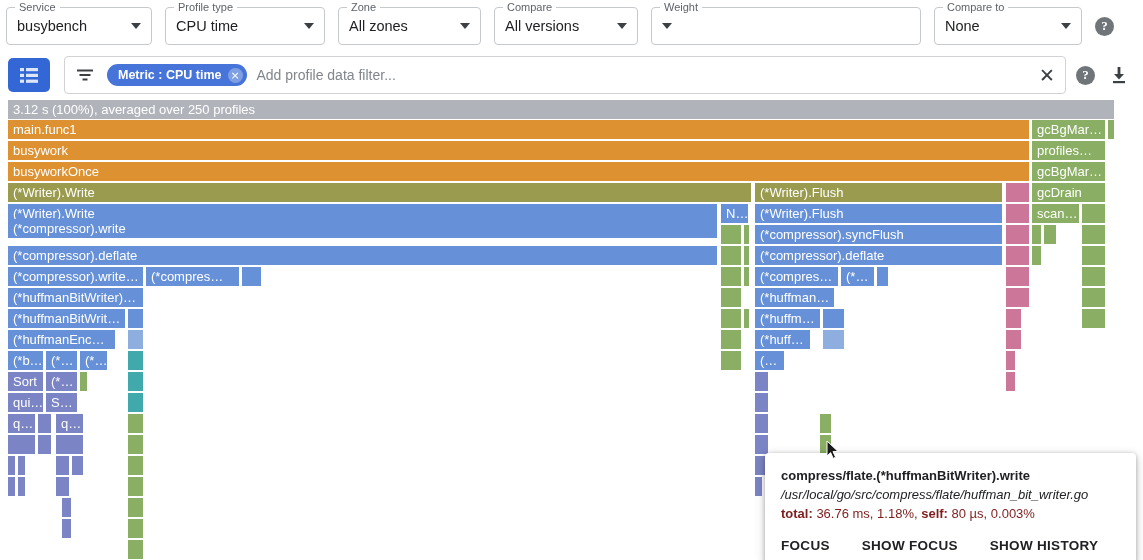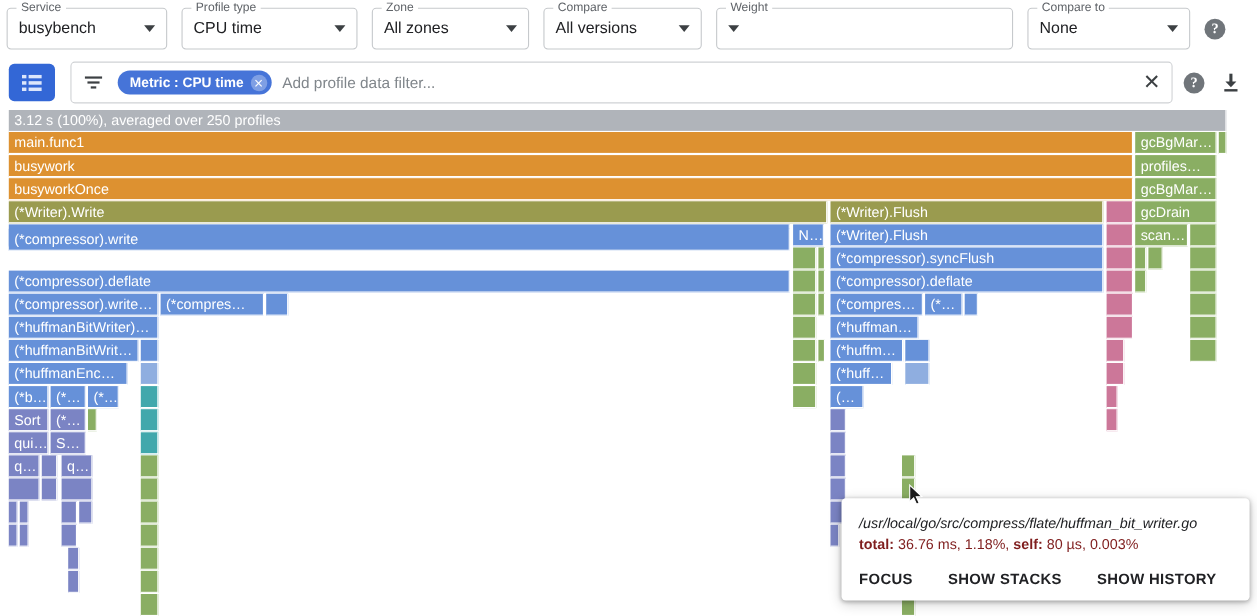--- a/index.html
+++ b/index.html
@@ -248,21 +248,21 @@
         <div class="frame" style="left: 8px; top: 83px; width: 744px; height: 20px; background: rgb(154, 155, 79);">(*Writer).Write</div>
         <div class="frame" style="left: 755px; top: 83px; width: 248px; height: 20px; background: rgb(154, 155, 79);">(*Writer).Flush</div>
         <div class="frame" style="left: 1006px; top: 83px; width: 24px; height: 20px; background: rgb(204, 119, 153);"></div>
         <div class="frame" style="left: 1032px; top: 83px; width: 74px; height: 20px; background: rgb(138, 174, 99);">gcDrain</div>
         <div class="frame" style="left: 8px; top: 104px; width: 710px; height: 20px; background: rgb(102, 145, 217);">(*Writer).Write</div>
         <div class="frame" style="left: 721px; top: 104px; width: 28px; height: 20px; background: rgb(102, 145, 217);">N…</div>
         <div class="frame" style="left: 755px; top: 104px; width: 248px; height: 20px; background: rgb(102, 145, 217);">(*Writer).Flush</div>
         <div class="frame" style="left: 1006px; top: 104px; width: 24px; height: 20px; background: rgb(204, 119, 153);"></div>
         <div class="frame" style="left: 1032px; top: 104px; width: 48px; height: 20px; background: rgb(138, 174, 99);">scan…</div>
         <div class="frame" style="left: 1082px; top: 104px; width: 24px; height: 20px; background: rgb(138, 174, 99);"></div>
-        <div class="frame" style="left: 8px; top: 108px; width: 710px; height: 20px; background: rgb(102, 145, 217);">(*compressor).write</div>
+        <div class="frame" style="left: 8px; top: 119px; width: 710px; height: 20px; background: rgb(102, 145, 217);">(*compressor).write</div>
         <div class="frame" style="left: 721px; top: 125px; width: 21px; height: 20px; background: rgb(138, 174, 99);"></div>
         <div class="frame" style="left: 744px; top: 125px; width: 6px; height: 20px; background: rgb(138, 174, 99);"></div>
         <div class="frame" style="left: 755px; top: 125px; width: 248px; height: 20px; background: rgb(102, 145, 217);">(*compressor).syncFlush</div>
         <div class="frame" style="left: 1006px; top: 125px; width: 24px; height: 20px; background: rgb(204, 119, 153);"></div>
         <div class="frame" style="left: 1032px; top: 125px; width: 10px; height: 20px; background: rgb(138, 174, 99);"></div>
         <div class="frame" style="left: 1044px; top: 125px; width: 13px; height: 20px; background: rgb(138, 174, 99);"></div>
         <div class="frame" style="left: 1082px; top: 125px; width: 24px; height: 20px; background: rgb(138, 174, 99);"></div>
         <div class="frame" style="left: 8px; top: 146px; width: 710px; height: 20px; background: rgb(102, 145, 217);">(*compressor).deflate</div>
         <div class="frame" style="left: 721px; top: 146px; width: 21px; height: 20px; background: rgb(138, 174, 99);"></div>
         <div class="frame" style="left: 744px; top: 146px; width: 6px; height: 20px; background: rgb(138, 174, 99);"></div>
@@ -345,27 +345,28 @@
         <div class="frame" style="left: 128px; top: 398px; width: 16px; height: 20px; background: rgb(138, 174, 99);"></div>
         <div class="frame" style="left: 820px; top: 398px; width: 12px; height: 20px; background: rgb(138, 174, 99);"></div>
         <div class="frame" style="left: 62px; top: 419px; width: 10px; height: 20px; background: rgb(123, 132, 196);"></div>
         <div class="frame" style="left: 128px; top: 419px; width: 16px; height: 20px; background: rgb(138, 174, 99);"></div>
         <div class="frame" style="left: 820px; top: 419px; width: 12px; height: 20px; background: rgb(138, 174, 99);"></div>
         <div class="frame" style="left: 128px; top: 440px; width: 16px; height: 20px; background: rgb(138, 174, 99);"></div>
         <div class="frame" style="left: 820px; top: 440px; width: 12px; height: 20px; background: rgb(138, 174, 99);"></div>
       </div>
 
     <div class="tooltip">
+      <div class="tt-title">compress/flate.(*huffmanBitWriter).write</div>
       <div class="tt-path">/usr/local/go/src/compress/flate/huffman_bit_writer.go</div>
       <div class="tt-stats">
         <b>total:</b><span> 36.76 ms, 1.18%, </span><b>self:</b><span> 80 µs, 0.003%</span>
       </div>
       <div class="tt-actions">
         <span class="tt-act">FOCUS</span>
-        <span class="tt-act">SHOW STACKS</span>
+        <span class="tt-act">SHOW FOCUS</span>
         <span class="tt-act">SHOW HISTORY</span>
       </div>
     </div>
 
     <span class="cursor">
       <svg width="14" height="20" viewBox="0 0 14 20" aria-hidden="true">
         <path d="M1 1 L1 16 L4.6 12.6 L7.2 18.4 L9.6 17.2 L7 11.6 L12 11.4 Z" fill="#1a1a1a" stroke="#ffffff" stroke-width="1"></path>
       </svg>
     </span>
   </div>

